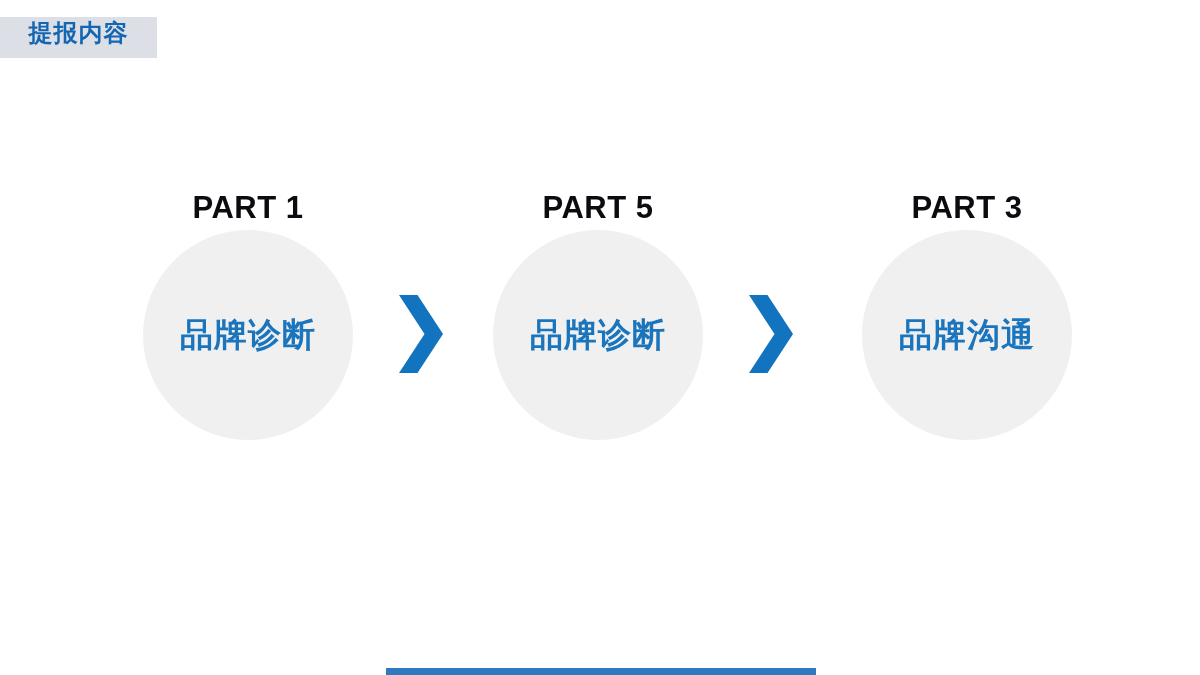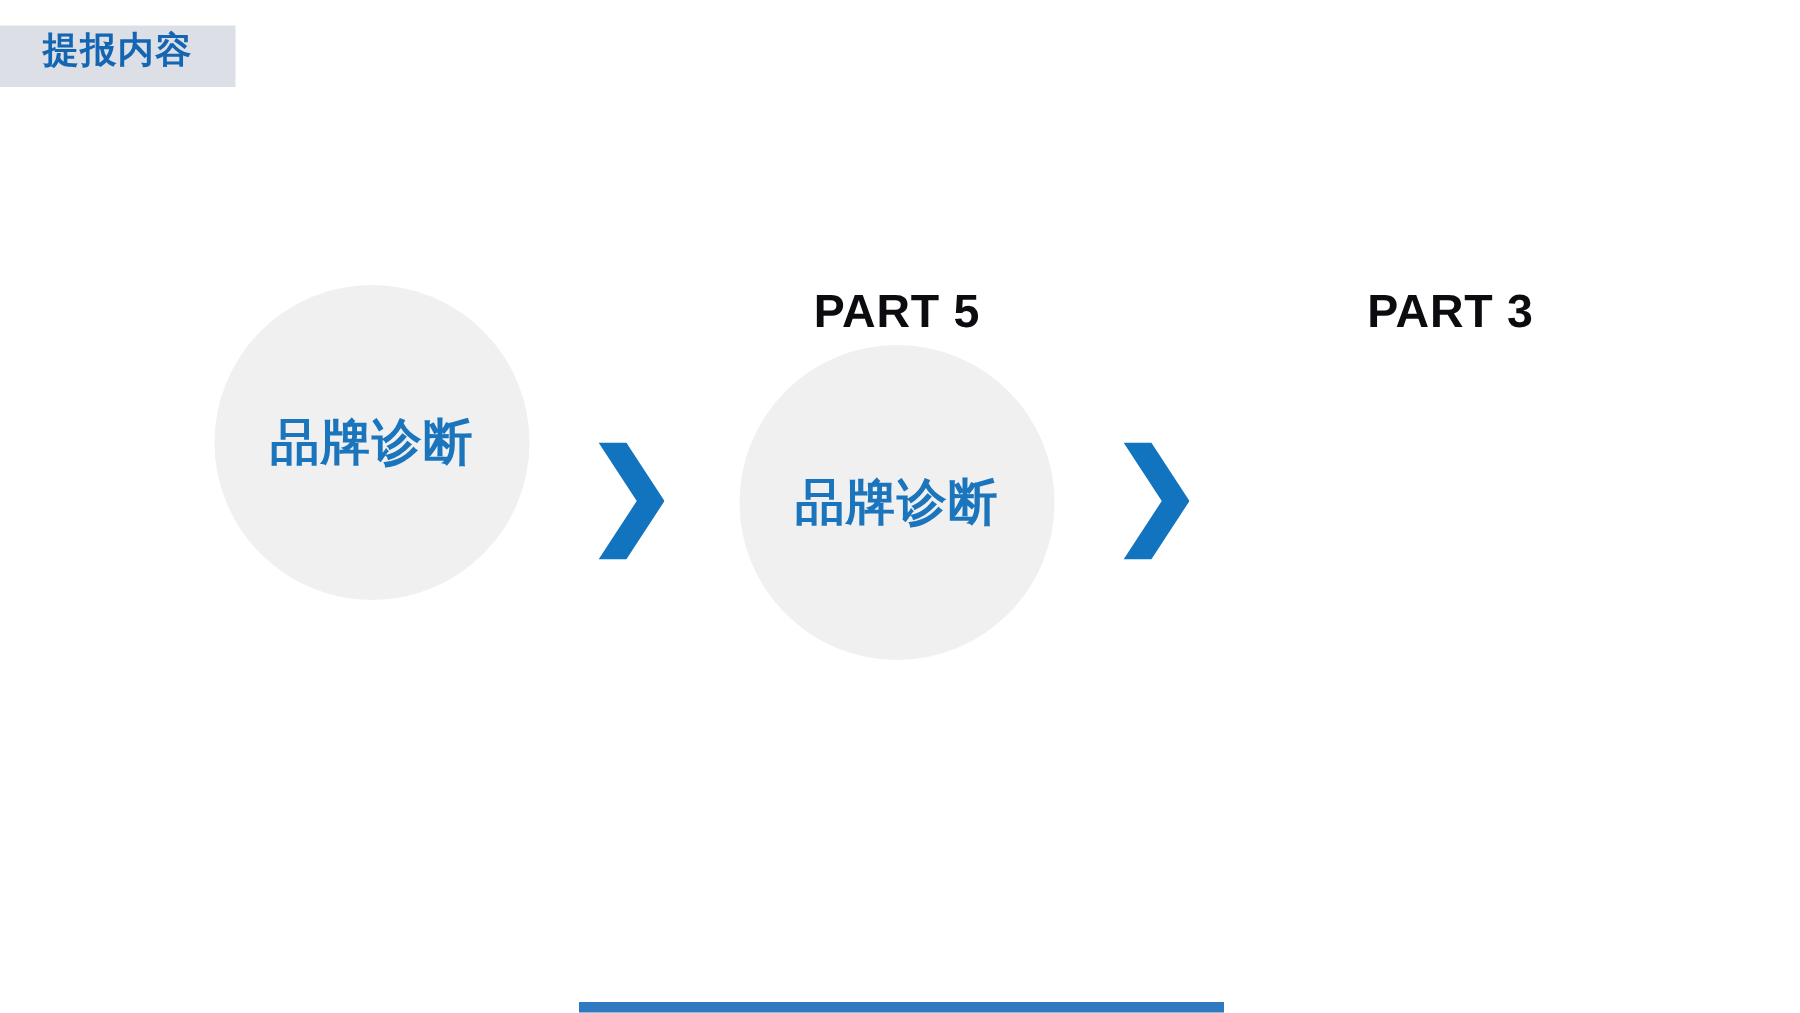--- a/index.html
+++ b/index.html
@@ -83,20 +83,21 @@
 </head>
 <body>
 
 <div class="slide">
 
   <div class="header-badge">
     <span>提报内容</span>
   </div>
 
   <div class="step step-1">
+    <span class="part-label">PART 1</span>
     <div class="circle">
       <span class="circle-title">品牌诊断</span>
     </div>
   </div>
 
   <div class="chevron chevron-1">
     <svg viewBox="0 0 44 78" xmlns="http://www.w3.org/2000/svg">
       <polygon points="0,0 18.5,0 44,39 18.5,78 0,78 25.5,39" fill="#1274be"></polygon>
     </svg>
   </div>
@@ -109,17 +110,20 @@
   </div>
 
   <div class="chevron chevron-2">
     <svg viewBox="0 0 44 78" xmlns="http://www.w3.org/2000/svg">
       <polygon points="0,0 18.5,0 44,39 18.5,78 0,78 25.5,39" fill="#1274be"></polygon>
     </svg>
   </div>
 
   <div class="step step-3">
     <span class="part-label">PART 3</span>
+    <div class="circle">
+      <span class="circle-title">品牌沟通</span>
+    </div>
   </div>
 
   <div class="bottom-bar"></div>
 
 </div>
 
 </body></html>

